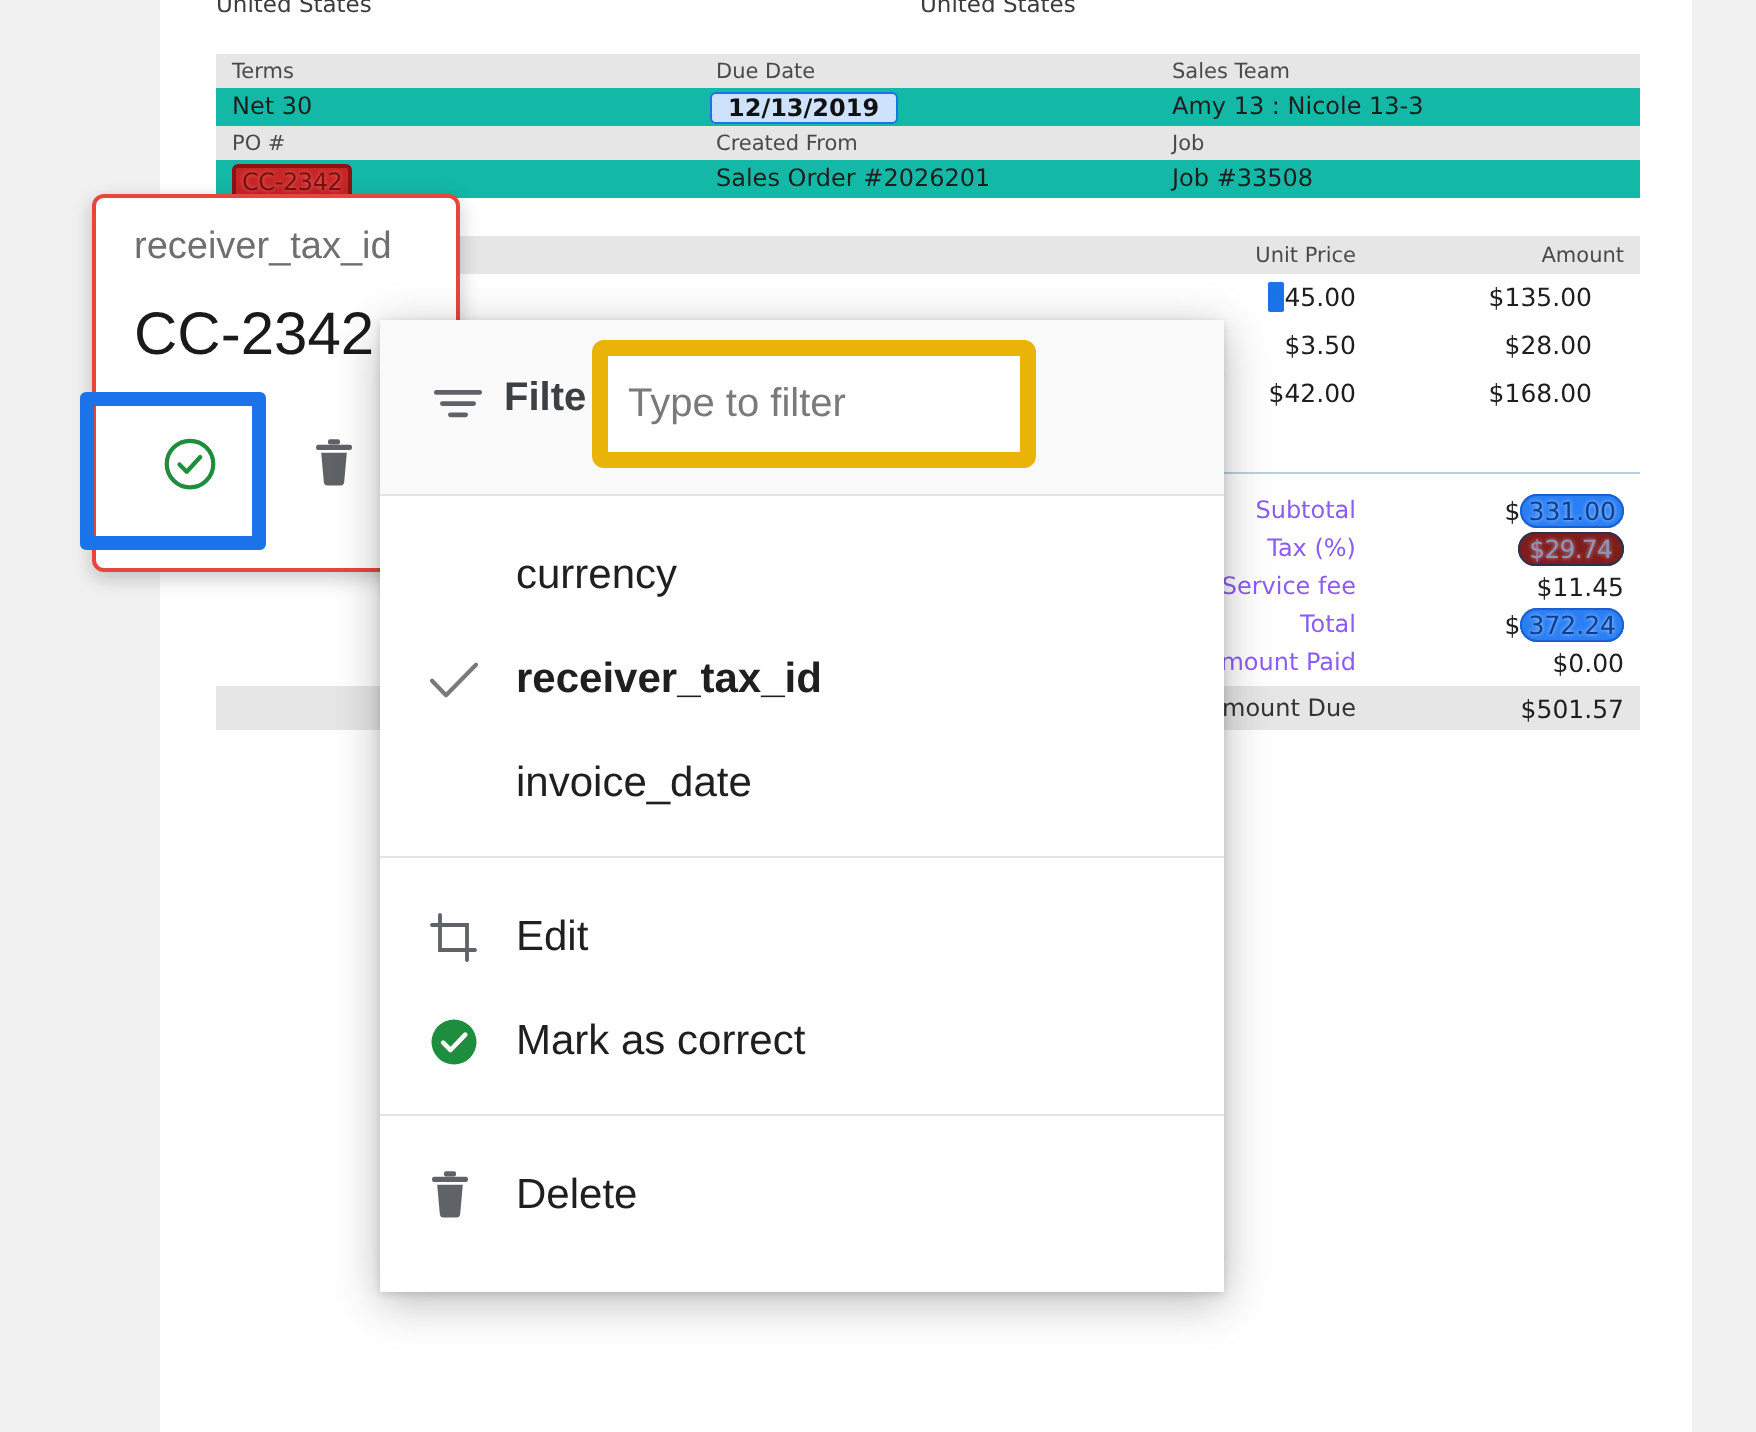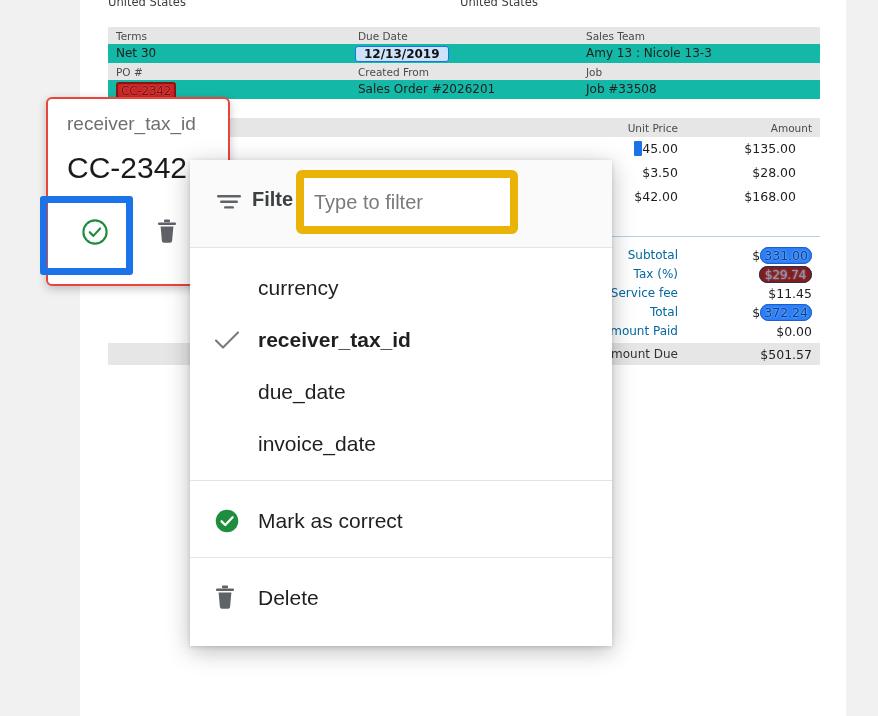--- a/index.html
+++ b/index.html
@@ -154,21 +154,21 @@
   }
   .tot-row {
     position: relative;
     height: 19px;
   }
   .tot-label {
     position: absolute;
     right: 142px;
     top: 2px;
     font-size: 12px;
-    color: #0369a1;
+    color: #8b5cf6;
     font-family: "DejaVu Sans", sans-serif;
   }
   .tot-val {
     position: absolute;
     right: 8px;
     top: 2px;
     font-size: 12.5px;
     color: #1e1e1e;
     font-family: "DejaVu Sans", sans-serif;
     white-space: nowrap;
@@ -479,28 +479,34 @@
     </div>
     <div class="menu-item">
       <span class="mi-check">
         <svg width="26" height="24" viewBox="0 0 26 24" fill="none">
           <path d="M2 12.4l7 7.2L24 4.4" stroke="#7a7a7a" stroke-width="2.1" stroke-linecap="round" stroke-linejoin="round"></path>
         </svg>
       </span>
       <span class="mi-label bold">receiver_tax_id</span>
     </div>
     <div class="menu-item">
-      <span class="mi-label">due_date</span>
-    </div>
+      <span class="mi-label">invoice_date</span>
+    </div>
+  </div>
+
+  <div class="menu-section">
     <div class="menu-item">
-      <span class="mi-label">invoice_date</span>
-    </div>
-  </div>
-
-  <div class="menu-section">
+      <span class="mi-icon">
+        <svg width="26" height="26" viewBox="0 0 26 26" fill="none" stroke="#5f6368" stroke-width="1.9" stroke-linecap="round">
+          <path d="M6 1.5v17.5h17.5"></path>
+          <path d="M2 6.5h17.5V24"></path>
+        </svg>
+      </span>
+      <span class="mi-label">Edit</span>
+    </div>
     <div class="menu-item">
       <span class="mi-icon">
         <svg width="26" height="26" viewBox="0 0 24 24">
           <circle cx="12" cy="12" r="10.4" fill="#1e8e3e"></circle>
           <path d="M7 12.3l3.4 3.4L17.2 8.6" stroke="#ffffff" stroke-width="2.1" fill="none" stroke-linecap="round" stroke-linejoin="round"></path>
         </svg>
       </span>
       <span class="mi-label">Mark as correct</span>
     </div>
   </div>

